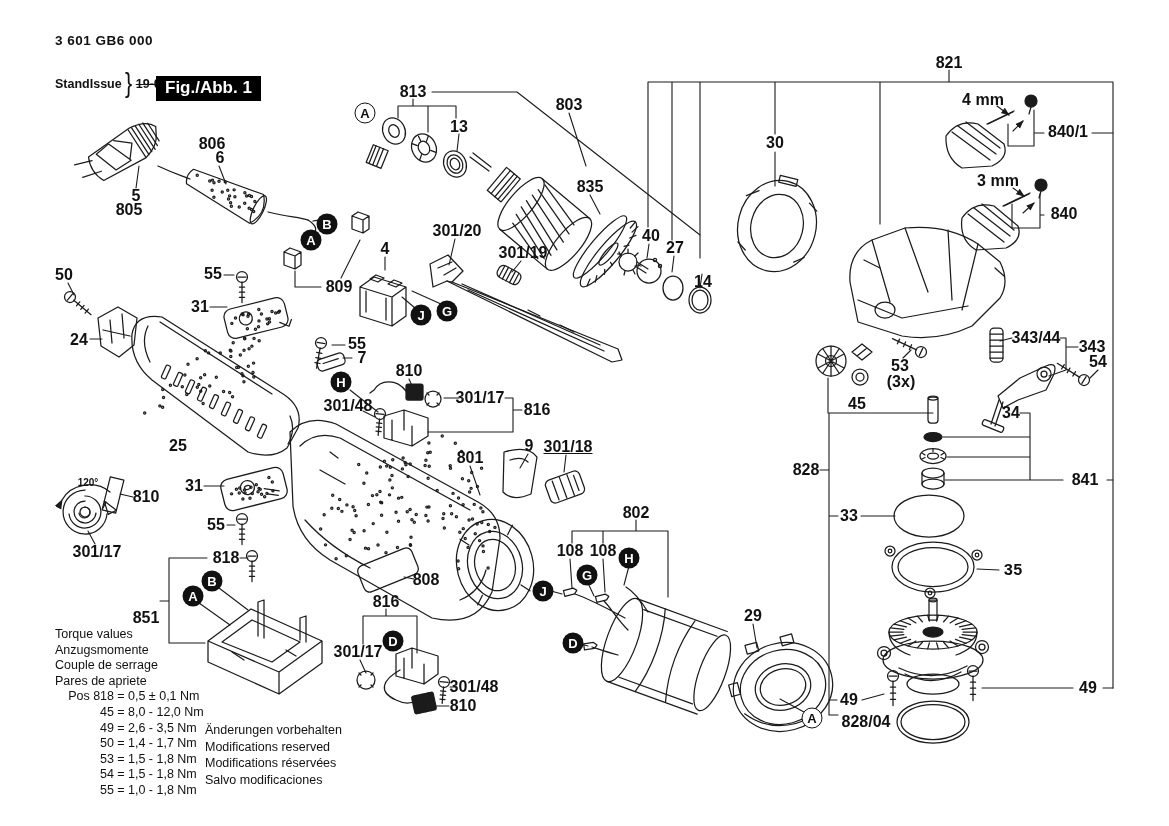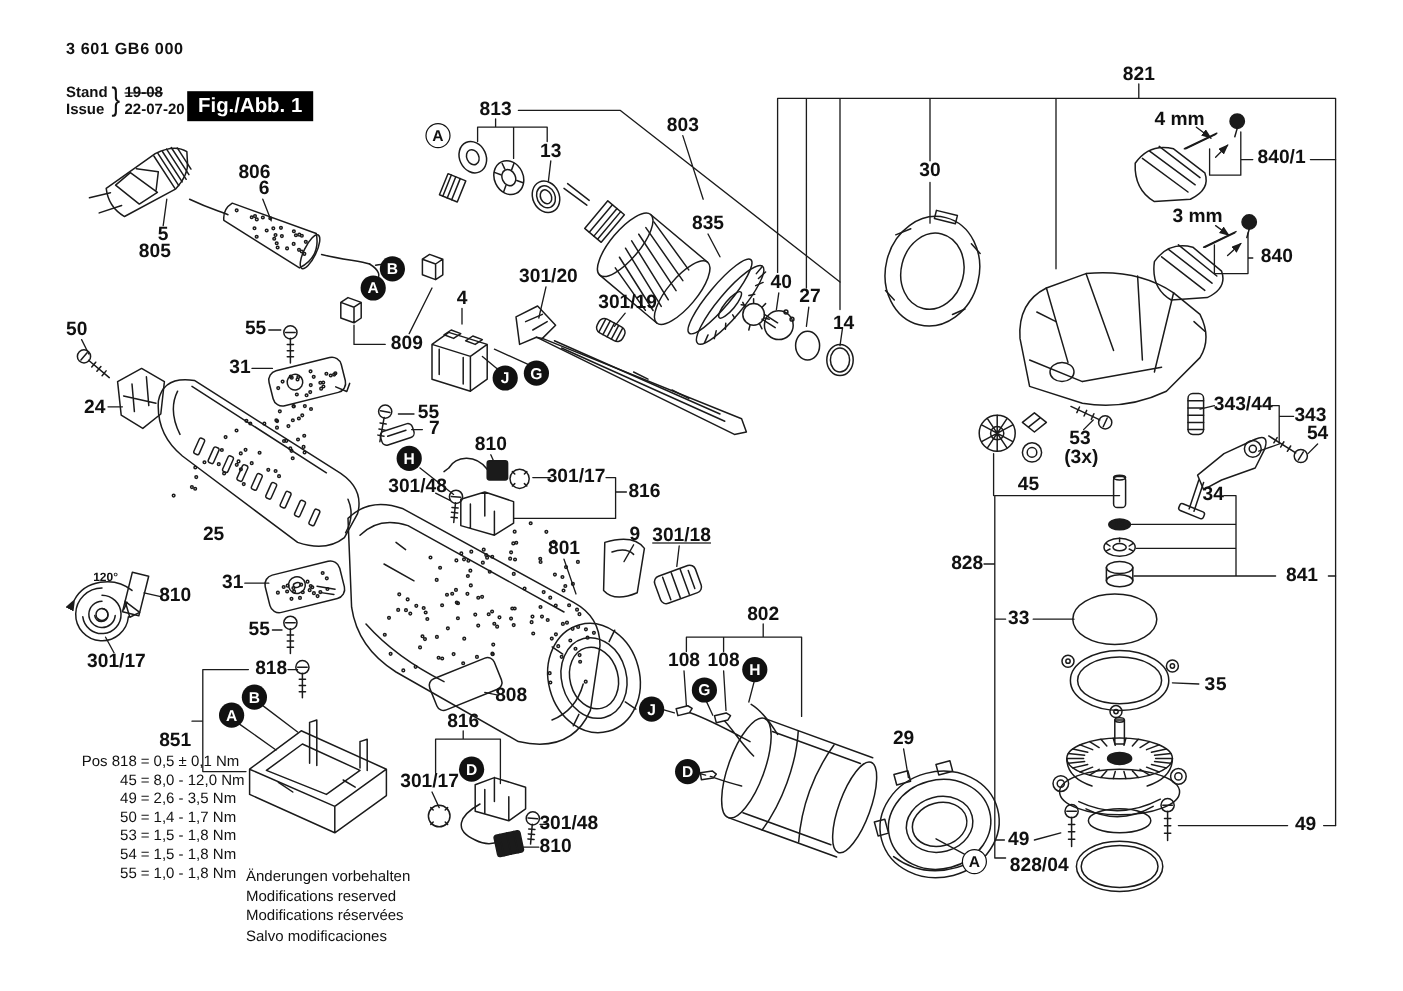--- a/index.html
+++ b/index.html
@@ -15,21 +15,21 @@
   .plabel{position:absolute;transform:translate(-50%,-50%);font-weight:bold;font-size:16px;
           white-space:nowrap;letter-spacing:0px;}
   .plabel.small{font-size:16px;}
   .plabel.tiny{font-size:10px;}
   .marker{position:absolute;transform:translate(-50%,-50%);width:21px;height:21px;border-radius:50%;
           display:flex;align-items:center;justify-content:center;font-weight:bold;font-size:13px;}
   .marker.filled{background:#111;color:#fff;}
   .marker.outline{background:#fff;color:#111;border:1.7px solid #111;width:19px;height:19px;}
   .hdr-pn{position:absolute;left:55px;top:33px;font-size:13.5px;font-weight:600;letter-spacing:0.5px;}
   .hdr-rev{position:absolute;left:55px;top:68px;font-size:12.5px;font-weight:600;display:flex;align-items:center;}
-  .hdr-rev .col{display:flex;flex-direction:column;line-height:14px;}
+  .hdr-rev .col{display:flex;flex-direction:row;line-height:14px;}
   .hdr-rev .brace{font-size:27px;font-weight:400;margin:0 3px 0 2px;transform:scaleX(.8);}
   .strike{text-decoration:line-through;}
   .figbox{position:absolute;left:156px;top:76px;background:#000;color:#fff;font-weight:bold;
           font-size:17px;padding:2px 9px 3px 9px;}
   .torque{position:absolute;left:55px;top:627px;font-size:12.5px;line-height:15.6px;}
   .torque .trow{display:flex;}
   .torque .tpos{width:59px;text-align:right;white-space:pre;}
   .torque .teq{width:14px;text-align:center;}
   .footer{position:absolute;left:205px;top:722px;font-size:12.5px;line-height:16.5px;}
 </style>
@@ -46,20 +46,26 @@
     </div>
     <span class="brace">}</span>
     <div class="col">
       <span class="strike">19-08</span>
       <span>22-07-20</span>
     </div>
   </div>
   <div class="figbox">Fig./Abb. 1</div>
 
   <div class="torque">
+    <div id="torque-titles">
+        <div>Torque values</div>
+        <div>Anzugsmomente</div>
+        <div>Couple de serrage</div>
+        <div>Pares de apriete</div>
+      </div>
     <div id="torque-rows">
         <div class="trow">
           <span class="tpos">Pos 818</span>
           <span class="teq">=</span>
           <span class="tval">0,5 ± 0,1 Nm</span>
         </div>
         <div class="trow">
           <span class="tpos">45</span>
           <span class="teq">=</span>
           <span class="tval">8,0 - 12,0 Nm</span>
@@ -793,21 +799,21 @@
       <div class="plabel small" style="left: 983px; top: 100px;">4 mm</div>
       <div class="plabel" style="left: 1068px; top: 132px;">840/1</div>
       <div class="plabel small" style="left: 998px; top: 181px;">3 mm</div>
       <div class="plabel" style="left: 1064px; top: 214px; text-align: right;">840</div>
       <div class="plabel" style="left: 212px; top: 144px;">806</div>
       <div class="plabel" style="left: 220px; top: 158px;">6</div>
       <div class="plabel" style="left: 136px; top: 196px;">5</div>
       <div class="plabel" style="left: 129px; top: 210px;">805</div>
       <div class="plabel" style="left: 651px; top: 236px;">40</div>
       <div class="plabel" style="left: 675px; top: 248px;">27</div>
-      <div class="plabel" style="left: 703px; top: 270px;">14</div>
+      <div class="plabel" style="left: 703px; top: 282px;">14</div>
       <div class="plabel" style="left: 457px; top: 231px;">301/20</div>
       <div class="plabel" style="left: 523px; top: 253px;">301/19</div>
       <div class="plabel" style="left: 385px; top: 249px;">4</div>
       <div class="plabel" style="left: 339px; top: 287px;">809</div>
       <div class="plabel" style="left: 213px; top: 274px;">55</div>
       <div class="plabel" style="left: 64px; top: 275px;">50</div>
       <div class="plabel" style="left: 200px; top: 307px;">31</div>
       <div class="plabel" style="left: 79px; top: 340px;">24</div>
       <div class="plabel" style="left: 357px; top: 344px;">55</div>
       <div class="plabel" style="left: 362px; top: 358px;">7</div>

